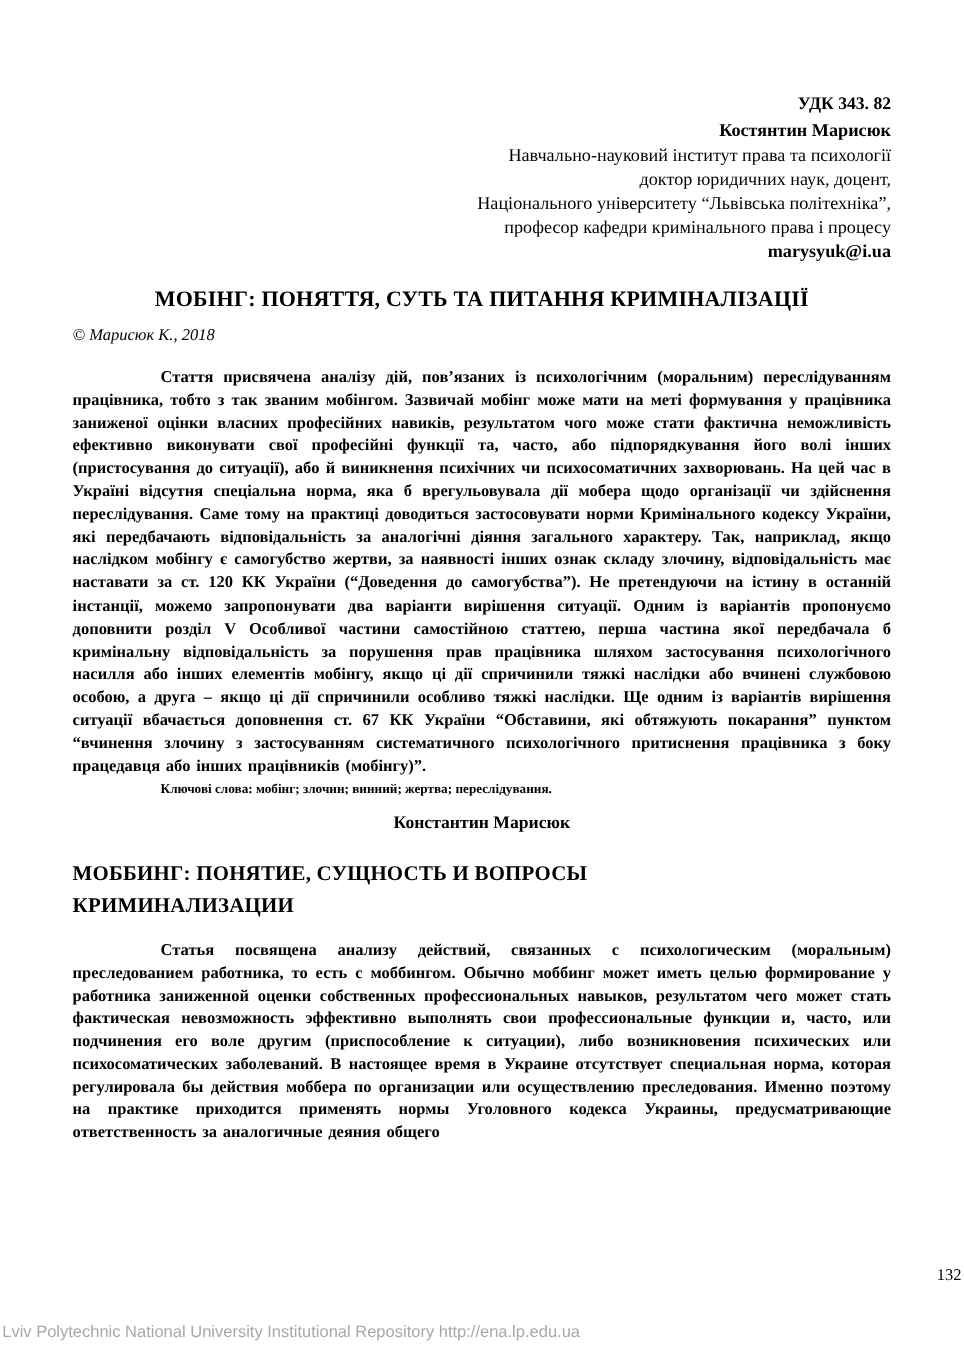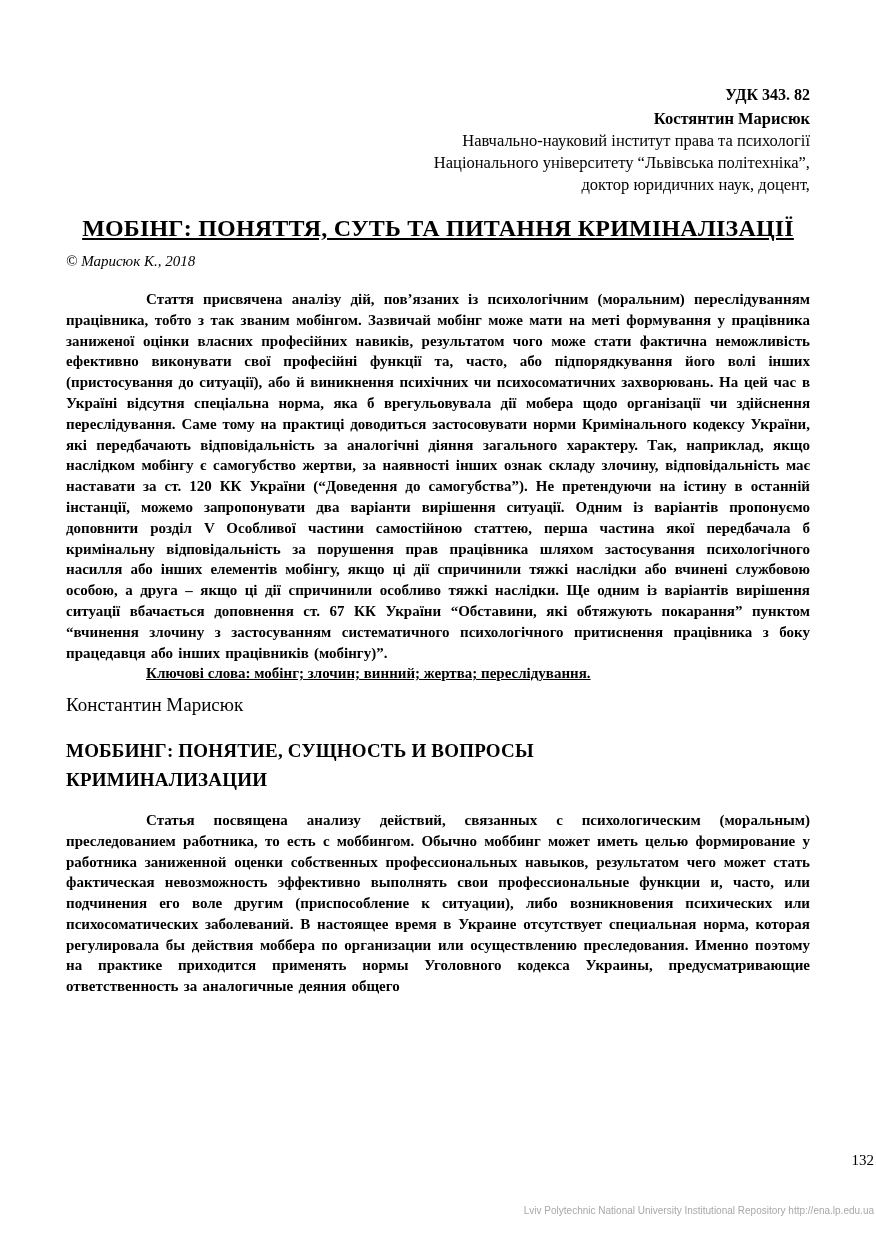--- a/index.html
+++ b/index.html
@@ -28,53 +28,51 @@
     text-align: right;
     font-size: 16.5px;
     line-height: 22px;
   }
   .author-name { font-weight: bold; }
   .author-email { font-weight: bold; }
   .title-uk {
     margin: 20px 0 0 0;
     text-align: center;
     font-weight: bold;
-    font-size: 24px;
+    font-size: 20px;
     line-height: 24px;
     letter-spacing: 0.2px;
-    text-decoration: underline;
   }
   .copyright {
     margin-top: 12px;
     font-style: italic;
     font-size: 15px;
     line-height: 19px;
   }
   .abstract {
     margin: 18px 0 0 0;
     font-weight: bold;
     font-size: 15px;
     line-height: 20.8px;
     text-align: justify;
     text-indent: 80px;
     word-spacing: 1.5px;
   }
   .keywords {
     margin: 0;
     font-weight: bold;
-    font-size: 15px;
+    font-size: 12px;
     line-height: 20.8px;
     text-indent: 80px;
-    text-decoration: underline;
   }
   .author-ru {
     margin-top: 11px;
-    text-align: left;
-    font-weight: normal;
-    font-size: 19px;
+    text-align: center;
+    font-weight: bold;
+    font-size: 16px;
     line-height: 20px;
   }
   .title-ru {
     margin-top: 21px;
     font-weight: bold;
     font-size: 19px;
     line-height: 29px;
     letter-spacing: 0.2px;
   }
   .abstract-ru { margin-top: 15px; }
@@ -83,39 +81,41 @@
     left: 0; right: 0;
     bottom: 70px;
     text-align: right;
     font-size: 15px;
     line-height: 19px;
   }
   .repo-footer {
     position: absolute;
     left: 0; right: 0;
     bottom: 20px;
-    text-align: right;
+    text-align: left;
     font-family: "Liberation Sans", "DejaVu Sans", sans-serif;
-    font-size: 10px;
+    font-size: 15px;
     line-height: 19px;
     color: #a8a8a8;
   }
 </style>
 </head>
 <body>
 
 <div class="page">
 
   <div class="udc">УДК 343. 82</div>
 
   <div class="author-block">
     <div class="author-name">Костянтин Марисюк</div>
     <div class="affiliation-line">Навчально-науковий інститут права та психології</div>
+    <div class="affiliation-line">доктор юридичних наук, доцент,</div>
     <div class="affiliation-line">Національного університету “Львівська політехніка”,</div>
-    <div class="affiliation-line">доктор юридичних наук, доцент,</div>
+    <div class="affiliation-line">професор кафедри кримінального права і процесу</div>
+    <div class="author-email">marysyuk@i.ua</div>
   </div>
 
   <h1 class="title-uk">МОБІНГ: ПОНЯТТЯ, СУТЬ ТА ПИТАННЯ КРИМІНАЛІЗАЦІЇ</h1>
 
   <div class="copyright">© Марисюк К., 2018</div>
 
   <p class="abstract">Стаття присвячена аналізу дій, пов’язаних із психологічним (моральним) переслідуванням працівника, тобто з так званим мобінгом. Зазвичай мобінг може мати на меті формування у працівника заниженої оцінки власних професійних навиків, результатом чого може стати фактична неможливість ефективно виконувати свої професійні функції та, часто, або підпорядкування його волі інших (пристосування до ситуації), або й виникнення психічних чи психосоматичних захворювань. На цей час в Україні відсутня спеціальна норма, яка б врегульовувала дії мобера щодо організації чи здійснення переслідування. Саме тому на практиці доводиться застосовувати норми Кримінального кодексу України, які передбачають відповідальність за аналогічні діяння загального характеру. Так, наприклад, якщо наслідком мобінгу є самогубство жертви, за наявності інших ознак складу злочину, відповідальність має наставати за ст. 120 КК України (“Доведення до самогубства”). Не претендуючи на істину в останній інстанції, можемо запропонувати два варіанти вирішення ситуації. Одним із варіантів пропонуємо доповнити розділ V Особливої частини самостійною статтею, перша частина якої передбачала б кримінальну відповідальність за порушення прав працівника шляхом застосування психологічного насилля або інших елементів мобінгу, якщо ці дії спричинили тяжкі наслідки або вчинені службовою особою, а друга – якщо ці дії спричинили особливо тяжкі наслідки. Ще одним із варіантів вирішення ситуації вбачається доповнення ст. 67 КК України “Обставини, які обтяжують покарання” пунктом “вчинення злочину з застосуванням систематичного психологічного притиснення працівника з боку працедавця або інших працівників (мобінгу)”.</p>
 
   <p class="keywords">Ключові слова: мобінг; злочин; винний; жертва; переслідування.</p>
 

